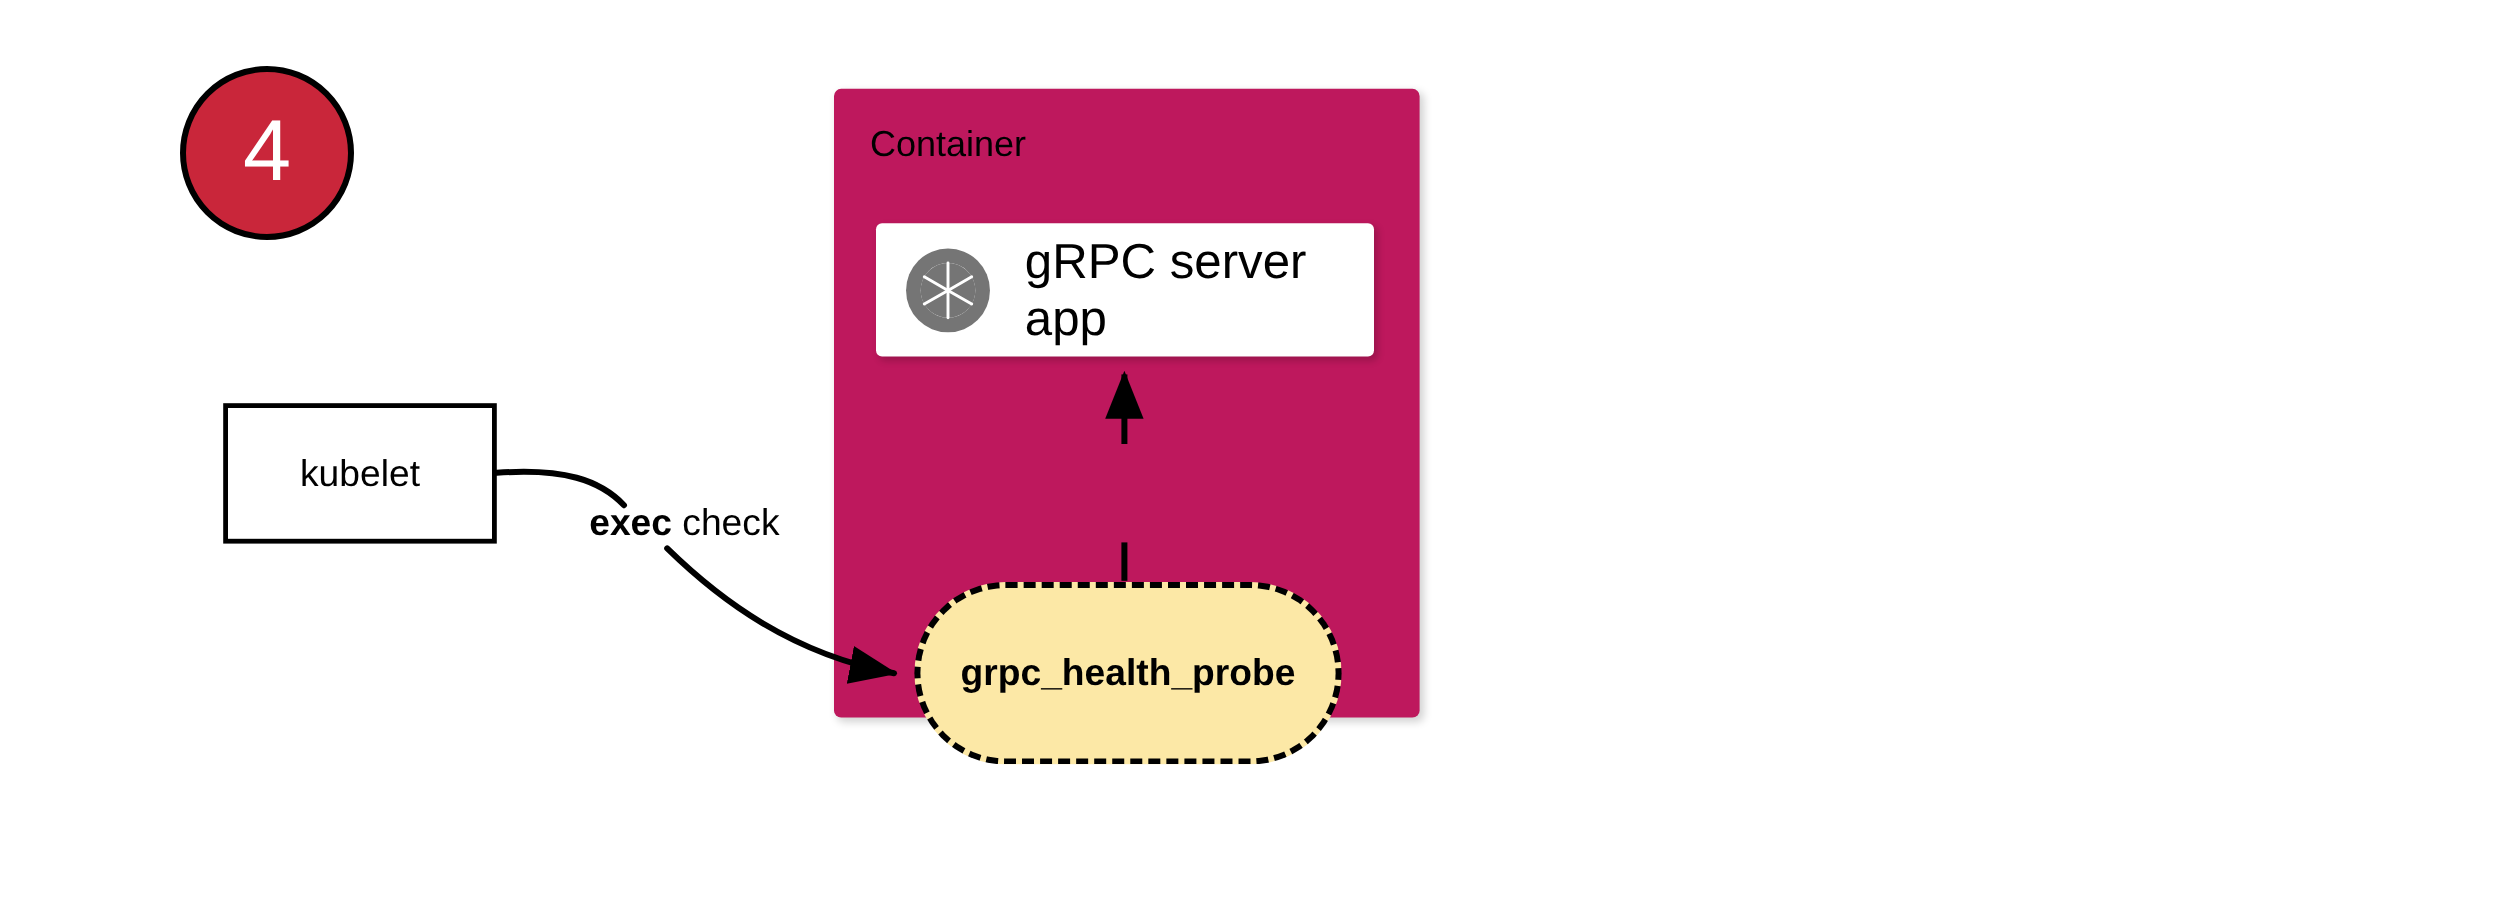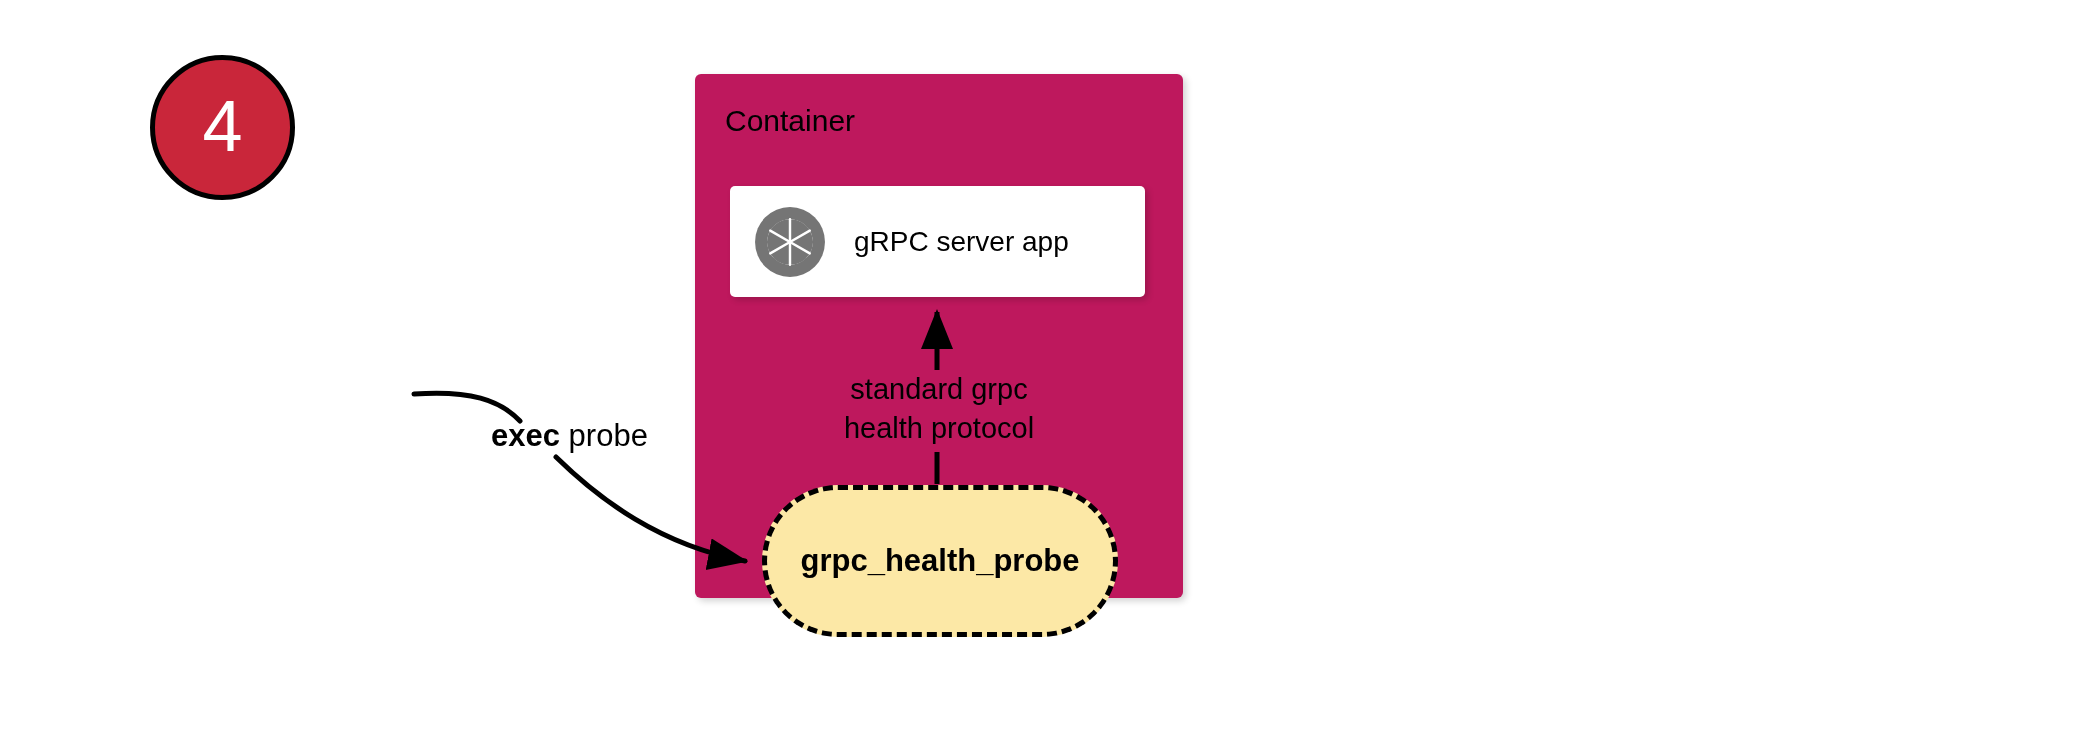--- a/index.html
+++ b/index.html
@@ -106,21 +106,21 @@
     display: flex;
     align-items: center;
   }
   .aperture-icon {
     width: 76px;
     height: 76px;
     margin-left: 22px;
     flex: 0 0 auto;
   }
   .server-card-label {
-    font-size: 28px;
+    font-size: 41px;
     margin-left: 26px;
     color: #000000;
   }
 
   
   .protocol-label {
     position: absolute;
     left: 695px;
     top: 370px;
     width: 488px;
@@ -182,23 +182,26 @@
 </style>
 </head>
 <body>
 
 <div id="canvas">
 
   <div class="step-badge">
     <span class="step-badge-number">4</span>
   </div>
 
+  <div class="kubelet-box">
+    <span class="kubelet-label">kubelet</span>
+  </div>
 
   <div class="exec-probe-label">
-    <span class="bold">exec</span><span> probe</span>
+    <span class="bold">exec</span><span> check</span>
   </div>
 
   <div class="container-panel">
     <span class="container-title">Container</span>
   </div>
 
   <div class="server-card">
     <svg class="aperture-icon" viewBox="0 0 100 100">
       <circle cx="50" cy="50" r="46" fill="#757575"></circle>
       <circle cx="50" cy="50" r="30" fill="#ffffff"></circle>
@@ -216,24 +219,20 @@
         <line x1="76" y1="65" x2="50" y2="50"></line>
         <line x1="50" y1="80" x2="50" y2="50"></line>
         <line x1="24" y1="65" x2="50" y2="50"></line>
         <line x1="24" y1="35" x2="50" y2="50"></line>
       </g>
       <circle cx="50" cy="50" r="30" fill="none" stroke="#ffffff" stroke-width="0"></circle>
     </svg>
     <span class="server-card-label">gRPC server app</span>
   </div>
 
-  <div class="protocol-label">
-    <div>standard grpc</div>
-    <div>health protocol</div>
-  </div>
 
   <div class="probe-pill">
     <div class="probe-pill-title">grpc_health_probe</div>
   </div>
 
 
   <svg id="arrows">
     <defs>
       <marker id="arrowhead" markerWidth="9" markerHeight="9" refX="7.4" refY="3.2" orient="auto" markerUnits="strokeWidth">
         <path d="M0,0 L0,6.4 L8,3.2 z" fill="#000000"></path>

